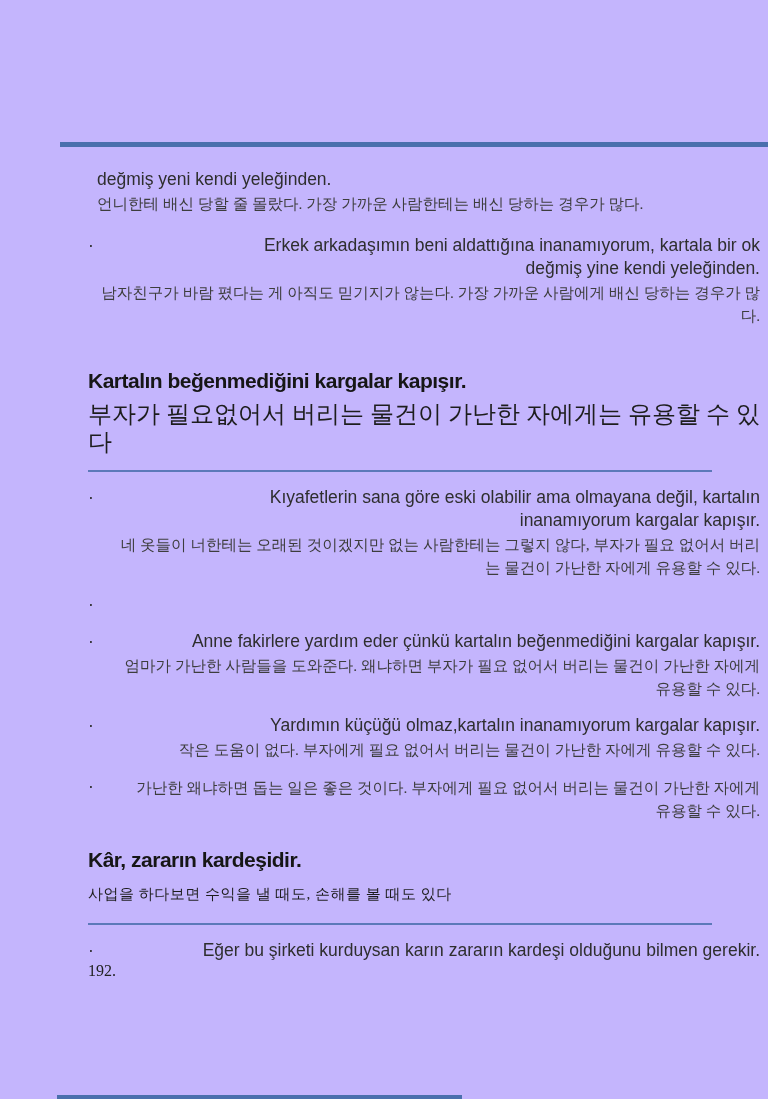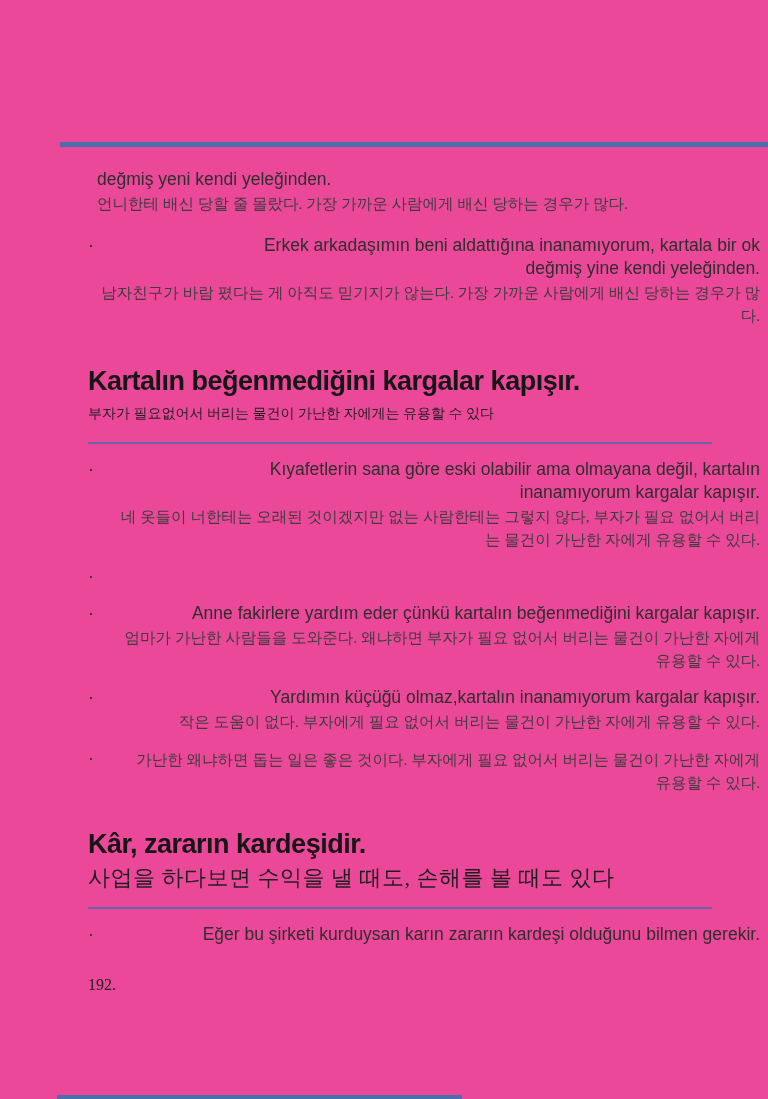--- a/index.html
+++ b/index.html
@@ -1,59 +1,59 @@
 <!DOCTYPE html>
 <html><head>
 <meta charset="utf-8">
 <style>
   html,body{margin:0;padding:0;background:#ffffff;}
-  .page{position:relative;width:768px;height:1099px;background:#ec4899;overflow:hidden;
+  .page{position:relative;width:768px;height:1099px;background:#c4b5fd;overflow:hidden;
         font-family:"Liberation Sans",sans-serif;color:#2e2e2e;}
   .top-rule{position:absolute;top:142px;left:60px;right:0;height:5px;background:#4a6fad;}
   .bottom-rule{position:absolute;bottom:0;left:57px;width:405px;height:4px;background:#4a6fad;}
   .content{position:absolute;top:166px;left:88px;width:672px;}
 
   .tr-text{font-size:17.5px;line-height:23px;color:#2e2e2e;white-space:pre-line;margin:0;}
   .ko-text{font-family:"Liberation Serif",serif;font-size:15.5px;line-height:23px;
            color:#3d3d3d;white-space:pre-line;margin:1px 0 0 0;}
   .ko-text:empty{display:none;}
 
   .continuation{padding-left:9px;margin-top:2px;}
 
   .example{display:flex;margin-top:14px;}
   .example .dot{width:9px;flex:0 0 9px;font-size:17.5px;line-height:23px;color:#2e2e2e;}
   .example .body{flex:1;min-width:0;text-align:right;}
   .intro-example{margin-top:19px;}
 
   .section{margin-top:0;}
   .section-head{margin:0;}
   .sec1-head{margin-top:38px;}
-  .sec2-head{margin-top:34px;}
-  .section-title{font-size:27px;font-weight:bold;letter-spacing:-0.5px;color:#161616;
+  .sec2-head{margin-top:22px;}
+  .section-title{font-size:21px;font-weight:bold;letter-spacing:-0.5px;color:#161616;
                  line-height:32px;margin:0;}
   .section-subtitle{font-family:"Liberation Serif",serif;color:#1d1d1d;margin:3px 0 0 0;}
-  .sub1{font-size:14px;line-height:28px;}
-  .sub2{font-size:22px;line-height:30px;letter-spacing:0.5px;}
+  .sub1{font-size:24px;line-height:28px;}
+  .sub2{font-size:15px;line-height:30px;letter-spacing:0.5px;}
   .section-rule{border:none;height:2px;background:#4a6fad;opacity:0.85;margin:14px 0 0 0;
                 width:624px;}
 
   .page-number{font-family:"Liberation Serif",serif;font-size:16px;color:#222;
-               margin-top:30px;}
+               }
 </style>
 </head>
 <body>
 
 <div class="page">
   <div class="top-rule"></div>
 
   <div class="content">
 
     <div class="continuation">
       <p class="tr-text">değmiş yeni kendi yeleğinden.</p>
-      <p class="ko-text">언니한테 배신 당할 줄 몰랐다. 가장 가까운 사람에게 배신 당하는 경우가 많다.</p>
+      <p class="ko-text">언니한테 배신 당할 줄 몰랐다. 가장 가까운 사람한테는 배신 당하는 경우가 많다.</p>
     </div>
 
     <div class="example intro-example">
       <span class="dot">·</span>
       <div class="body">
         <p class="tr-text">Erkek arkadaşımın beni aldattığına inanamıyorum, kartala bir ok
 değmiş yine kendi yeleğinden.</p>
         <p class="ko-text">남자친구가 바람 폈다는 게 아직도 믿기지가 않는다. 가장 가까운 사람에게 배신 당하는 경우가 많다.</p>
       </div>
     </div>

